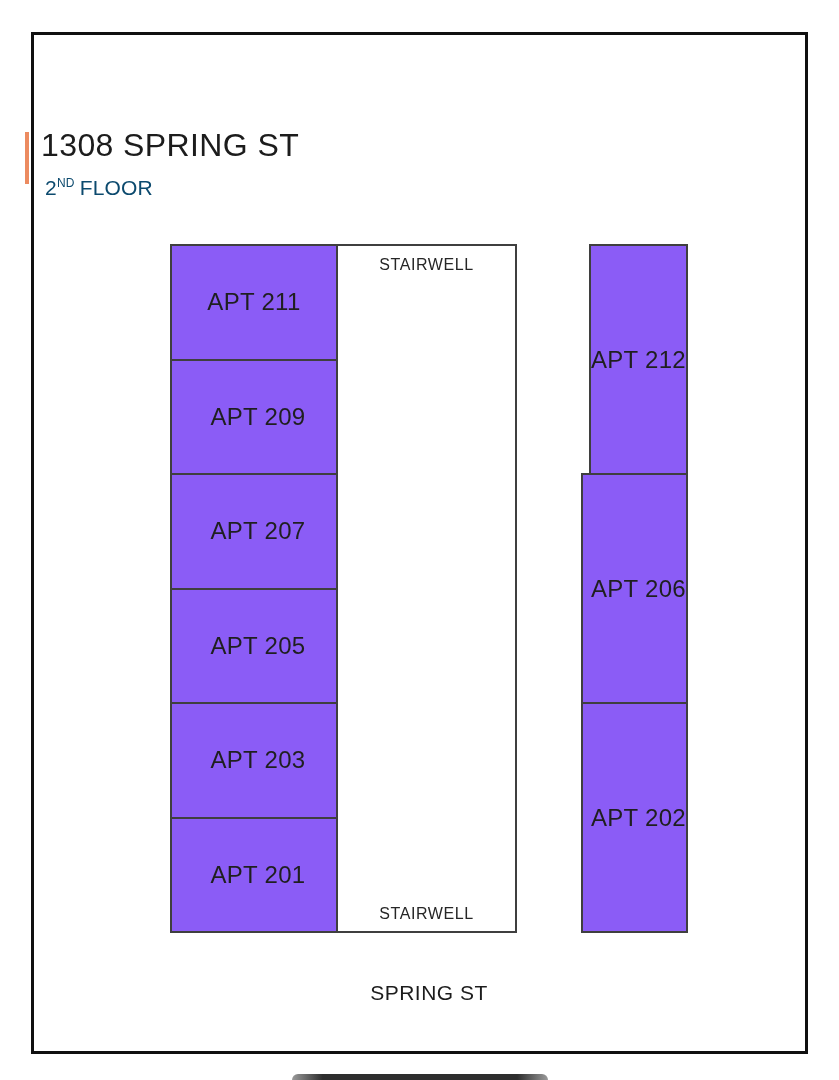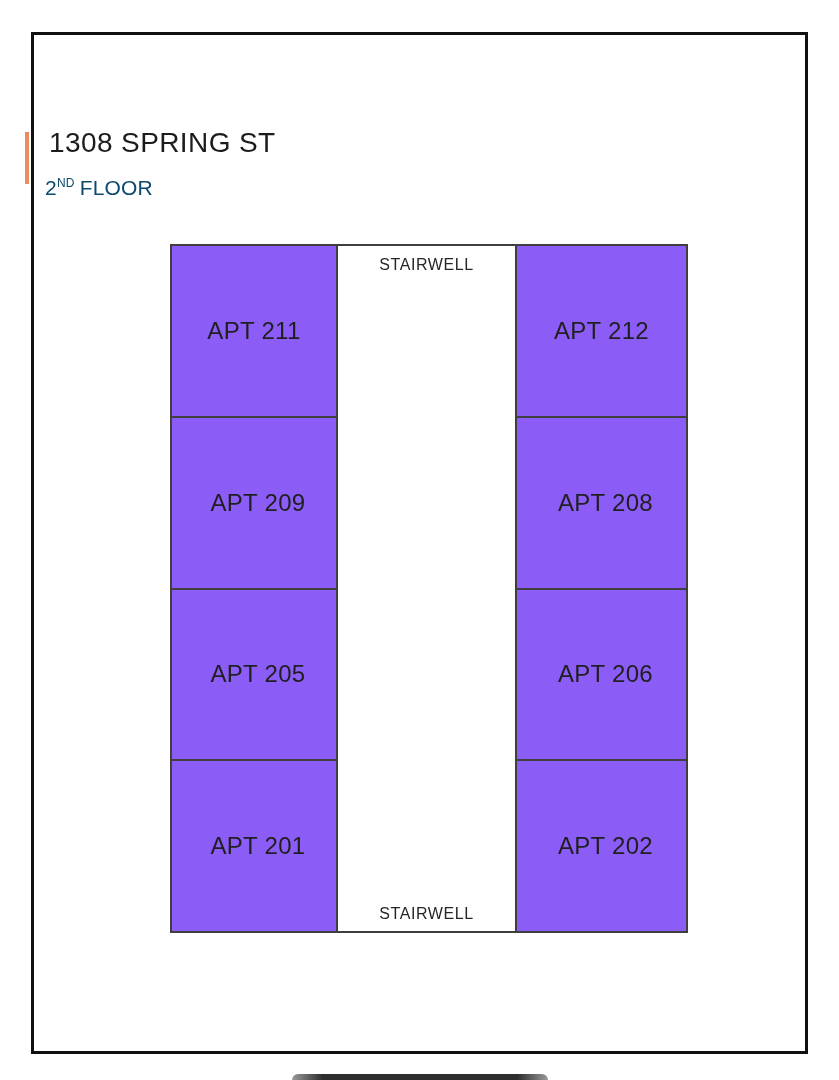--- a/index.html
+++ b/index.html
@@ -9,33 +9,33 @@
   }
   .outer-frame{
     position:absolute;left:31px;top:32px;width:777px;height:1022px;
     border:3px solid var(--border-color,#101010);box-sizing:border-box;background:#ffffff;
   }
   .accent-mark{
     position:absolute;left:25px;top:132px;width:4px;height:52px;
     background:var(--accent-color,#EC8B60);
   }
   .title{
-    position:absolute;left:49px;top:127px;font-size:28px;line-height:1.15;
+    position:absolute;left:41px;top:127px;font-size:32px;line-height:1.15;
     letter-spacing:0.4px;color:#1c1c1c;white-space:nowrap;
   }
   .floor-label{
     position:absolute;left:45px;top:176px;font-size:21px;line-height:1.15;
     letter-spacing:0.2px;color:#0c4a6e;white-space:nowrap;
   }
   .floor-label sup{font-size:12px;vertical-align:super;line-height:0;letter-spacing:0.2px;}
   .floor-word{margin-left:5px;}
   .plan{position:absolute;left:170px;top:244px;width:518px;height:689px;}
   .col{position:absolute;top:0;height:689px;display:flex;flex-direction:column;box-sizing:border-box;}
   .col-left{left:0;width:168px;}
-  .col-right{left:345px;width:173px;}
+  .col-right{left:345px;width:173px;align-items:flex-end;}
   .apt-cell{
     flex:1;border:2px solid var(--line-color,#3f3f3f);box-sizing:border-box;
     display:flex;align-items:center;justify-content:center;background:#8b5cf6;
   }
   .apt-cell + .apt-cell{margin-top:-2px;padding-left:8px;}
   .apt-label{font-size:24px;letter-spacing:0.3px;color:#1f1f1f;white-space:nowrap;}
   .corridor{
     position:absolute;left:166px;top:0;width:181px;height:689px;
     border:2px solid var(--line-color,#3f3f3f);box-sizing:border-box;background:#ffffff;
   }
@@ -71,45 +71,49 @@
   <div class="plan">
 
     <div class="col col-left">
       <div class="apt-cell">
         <span class="apt-label">APT 211</span>
       </div>
       <div class="apt-cell">
         <span class="apt-label">APT 209</span>
       </div>
       <div class="apt-cell">
+        <span class="apt-label">APT 207</span>
+      </div>
+      <div class="apt-cell">
         <span class="apt-label">APT 205</span>
+      </div>
+      <div class="apt-cell">
+        <span class="apt-label">APT 203</span>
       </div>
       <div class="apt-cell">
         <span class="apt-label">APT 201</span>
       </div>
     </div>
 
     <div class="corridor">
       <div class="stairwell-label stairwell-top">STAIRWELL</div>
       <div class="stairwell-label stairwell-bottom">STAIRWELL</div>
     </div>
 
     <div class="col col-right">
       <div class="apt-cell">
         <span class="apt-label">APT 212</span>
       </div>
       <div class="apt-cell">
-        <span class="apt-label">APT 208</span>
-      </div>
-      <div class="apt-cell">
         <span class="apt-label">APT 206</span>
       </div>
       <div class="apt-cell">
         <span class="apt-label">APT 202</span>
       </div>
     </div>
 
   </div>
 
+  <div class="street-label">SPRING ST</div>
 
   <div class="bottom-edge-bar"></div>
 
 </div>
 
 </body></html>

